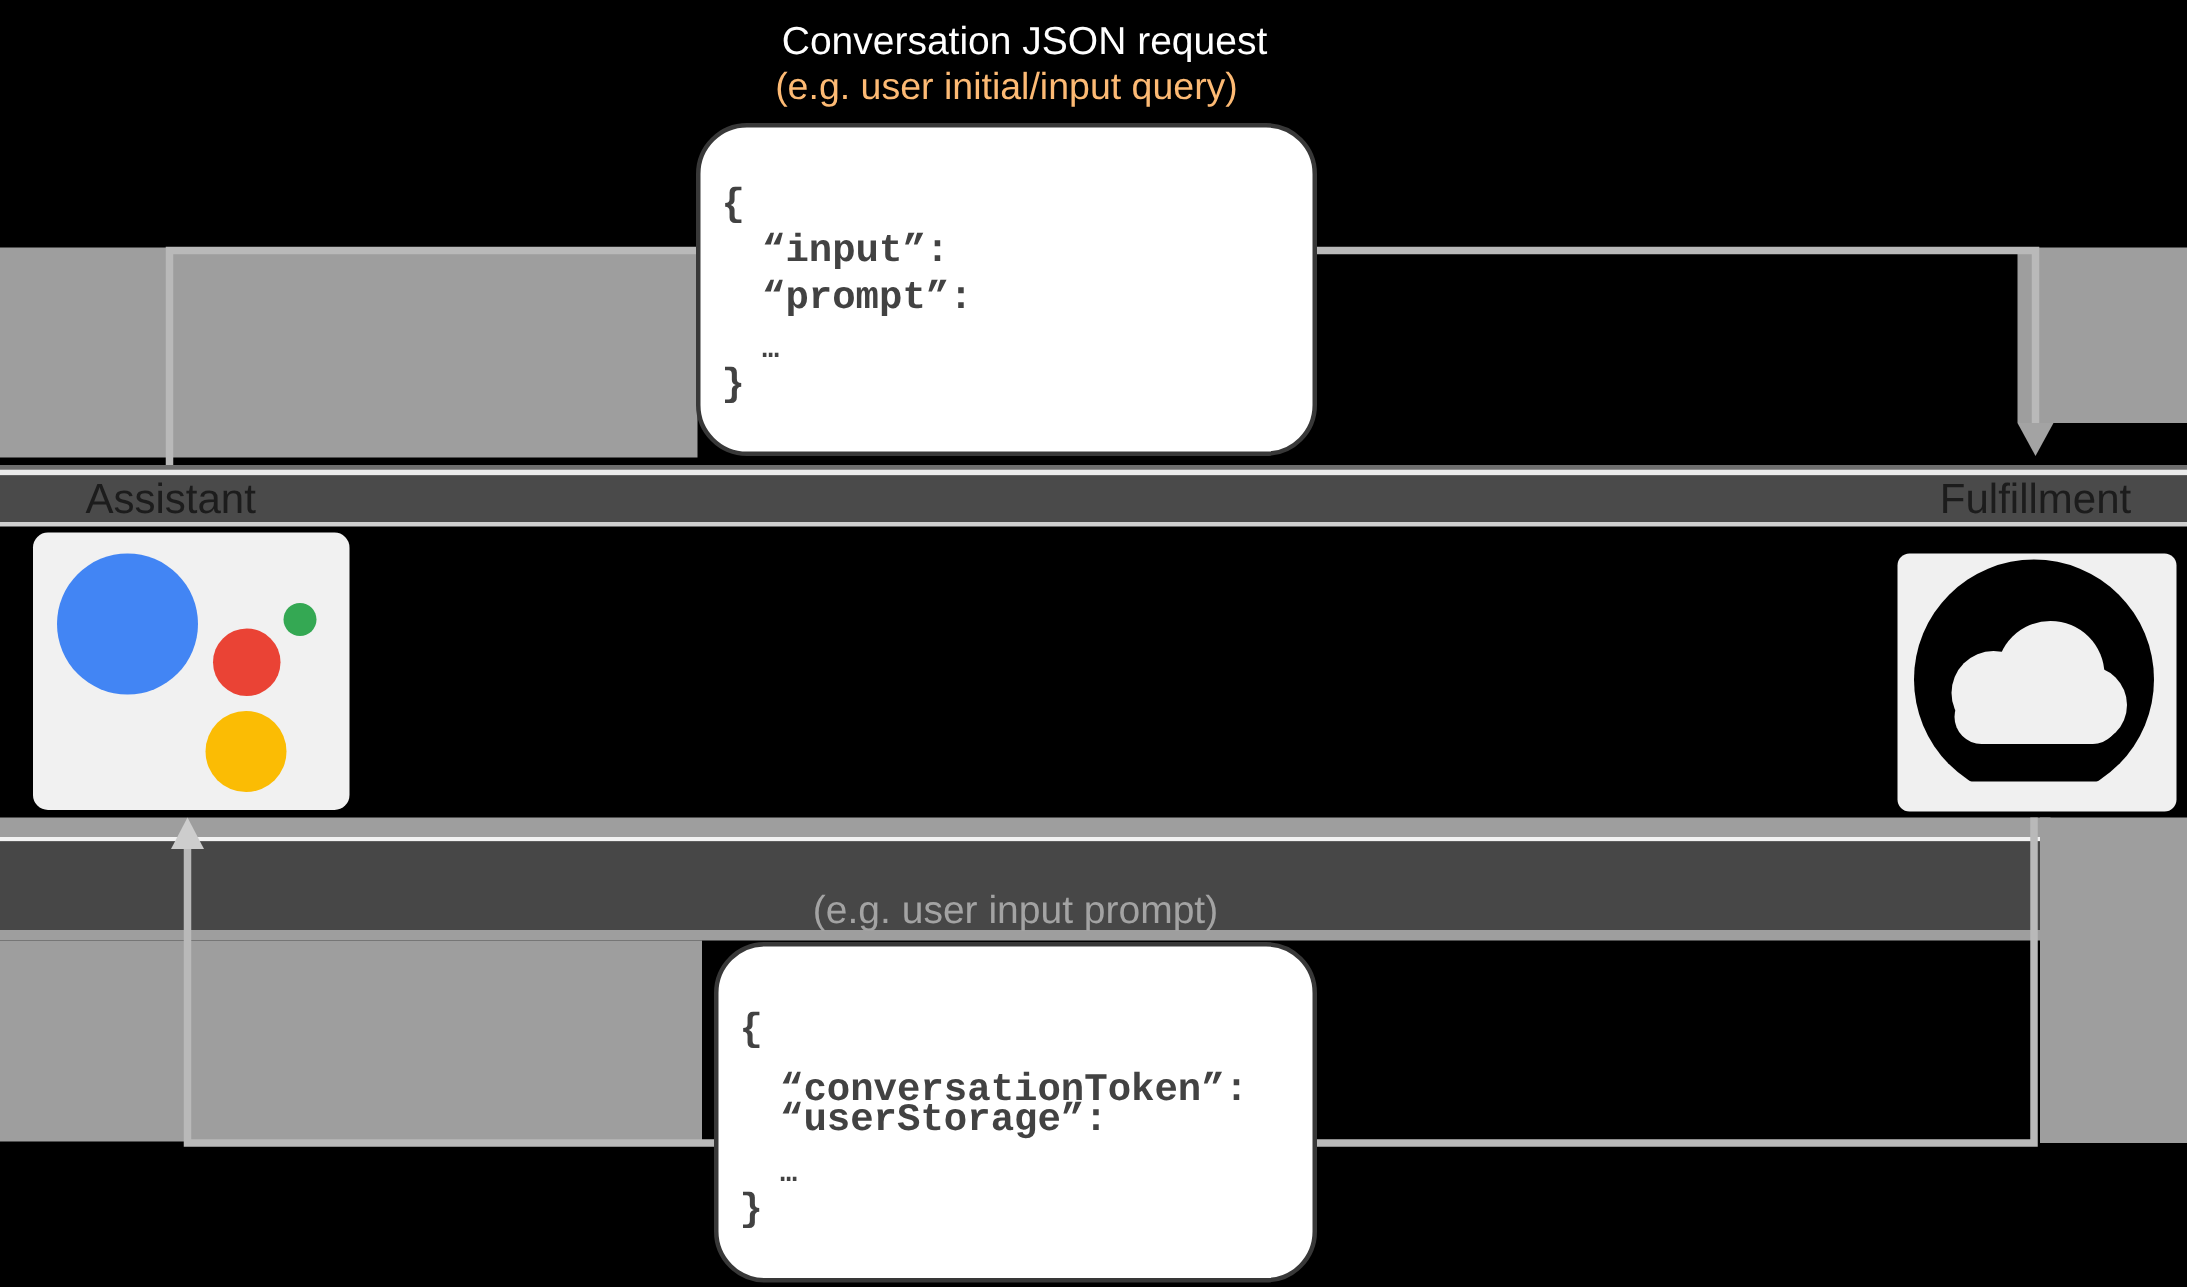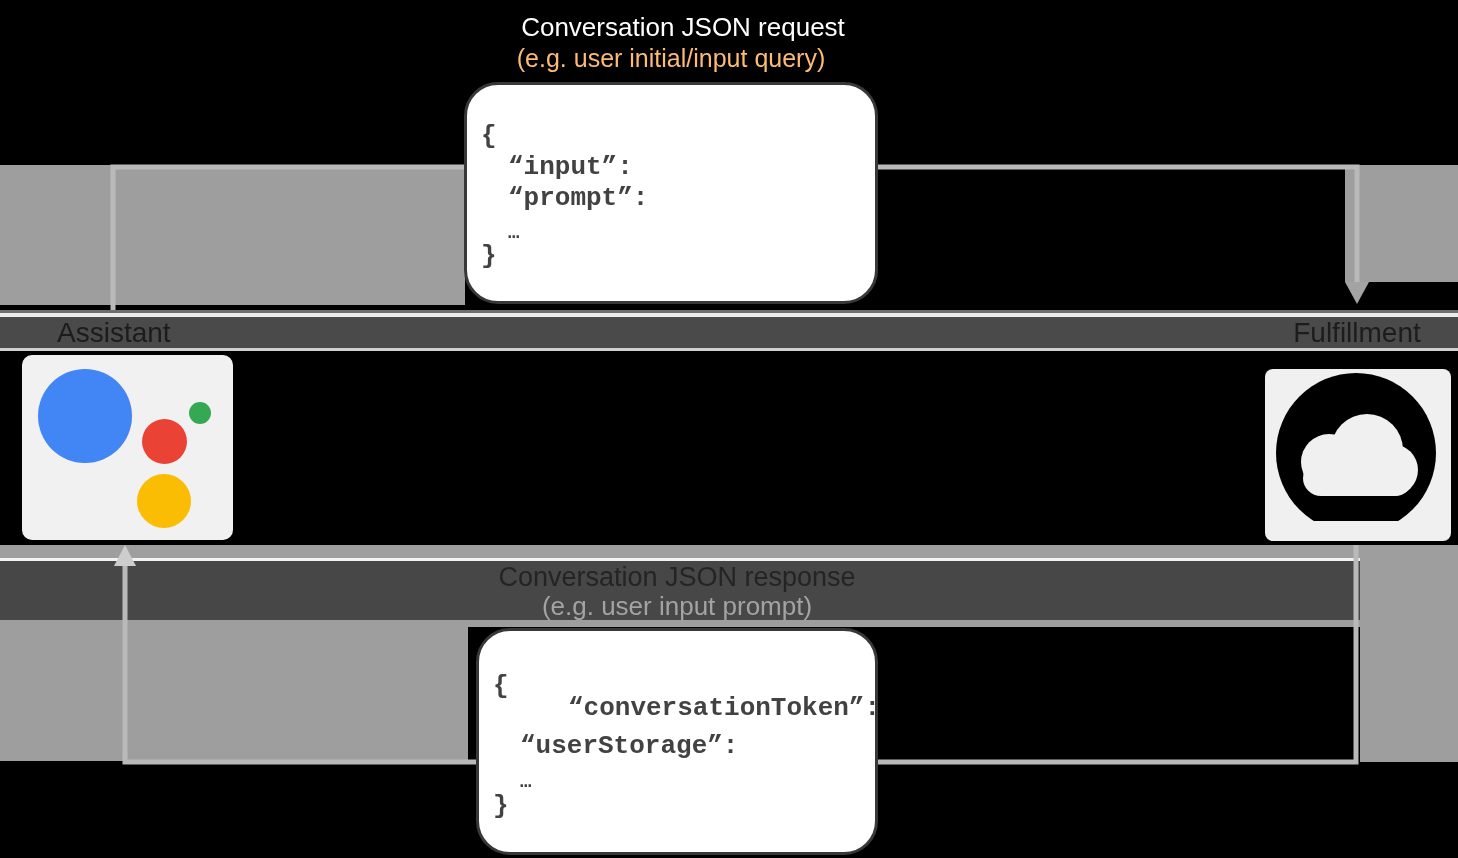--- a/index.html
+++ b/index.html
@@ -42,21 +42,21 @@
            box-sizing:border-box;font-family:"Liberation Mono",monospace;font-weight:700;
            color:#424242;font-size:26px;}
   .codebox.request{left:464px;top:82px;width:414px;height:222px;}
   .codebox.response{left:476px;top:628px;width:402px;height:227px;}
   .code-line{position:absolute;left:14px;white-space:pre;line-height:30px;}
   .code-line.indent{left:41px;}
   .code-line.ellipsis{font-size:19px;}
   .codebox.request  .l0{top:36px;} .codebox.request  .l1{top:67px;}
   .codebox.request  .l2{top:98px;} .codebox.request  .l3{top:133px;}
   .codebox.request  .l4{top:156px;}
-  .codebox.response .l0{top:40px;} .codebox.response .l1{top:62px;margin-left:48px;}
+  .codebox.response .l0{top:40px;} .codebox.response .l1{top:80px;}
   .codebox.response .l2{top:100px;font-family:Liberation Mono, monospace;} .codebox.response .l3{top:136px;}
   .codebox.response .l4{top:160px;}
 
   
   .assistant-card{position:absolute;left:22px;top:355px;width:211px;height:185px;
                   background:#f1f1f1;border-radius:10px;}
   .assistant-card .c{position:absolute;border-radius:50%;}
   .c-blue{left:16px;top:14px;width:94px;height:94px;background:#4285f4;}
   .c-red{left:120px;top:64px;width:45px;height:45px;background:#ea4335;}
   .c-green{left:167px;top:47px;width:22px;height:22px;background:#34a853;}
@@ -92,21 +92,20 @@
   <div class="nameband-a"></div>
   <div class="nameband-b"></div>
   <div class="nameband-c"></div>
   <div class="nameband-d"></div>
   <div class="actor-label assistant">Assistant</div>
   <div class="actor-label fulfillment">Fulfillment</div>
 
   <div class="flow-label req-l1">Conversation JSON request</div>
   <div class="flow-label req-l2">(e.g. user initial/input query)</div>
 
-  <div class="flow-label res-l1">Conversation JSON response</div>
   <div class="flow-label res-l2">(e.g. user input prompt)</div>
 
   <div class="codebox request">
     <div class="code-line l0">{</div>
     <div class="code-line l1 indent">“input”:</div>
     <div class="code-line l2 indent">“prompt”:</div>
     <div class="code-line l3 indent ellipsis">…</div>
     <div class="code-line l4">}</div>
   </div>
 

